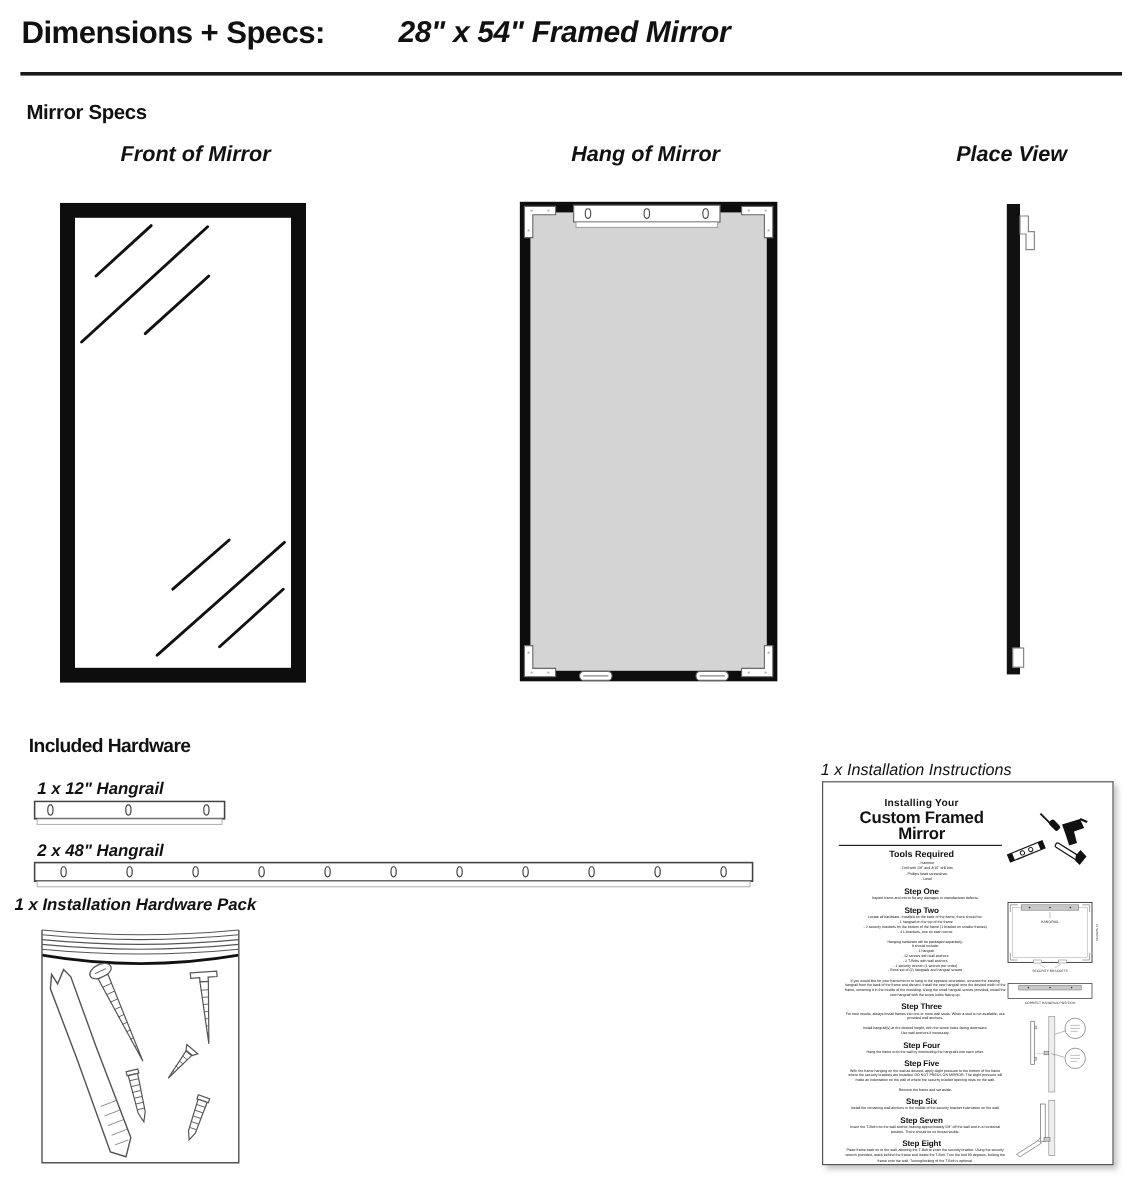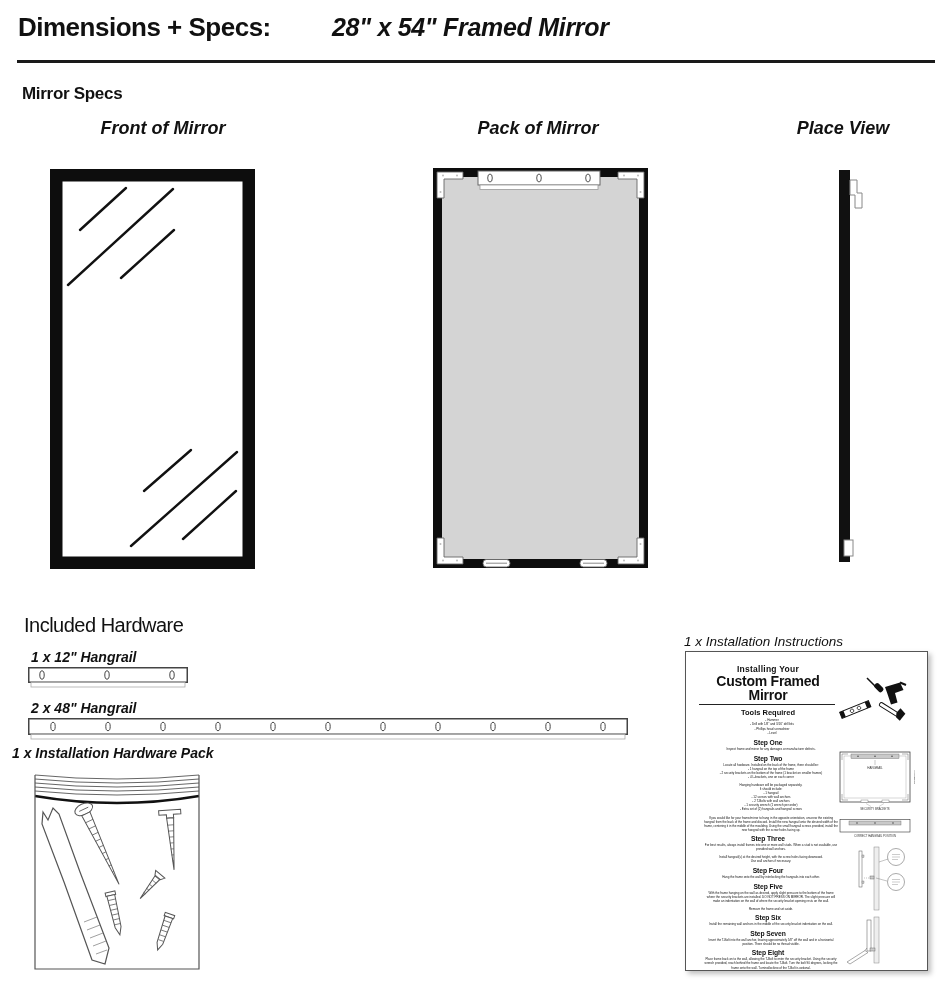--- a/index.html
+++ b/index.html
@@ -12,21 +12,21 @@
   .title-prefix{left:18px;top:12px;font-size:26px;font-weight:600;letter-spacing:-0.5px;}
   .title-product{left:332px;top:13px;font-size:25px;font-weight:700;font-style:italic;letter-spacing:-0.3px;}
   .header-rule{left:17px;top:60px;width:918px;height:2.5px;background:#1a1a1a;}
   
   .specs-heading{left:22px;top:84px;font-size:17px;font-weight:700;letter-spacing:-0.3px;}
   .view-label{top:118px;width:190px;text-align:center;font-size:18px;font-weight:700;font-style:italic;}
   .vl-front{left:68px;}
   .vl-back{left:443px;}
   .vl-side{left:748px;}
   
-  .hw-heading{left:24px;top:614px;font-size:20px;font-weight:400;letter-spacing:-0.5px;}
+  .hw-heading{left:24px;top:614px;font-size:16px;font-weight:700;letter-spacing:-0.5px;}
   .hw-item-label{font-size:14px;font-weight:700;font-style:italic;}
   .lbl-rail12{left:31px;top:649px;}
   .lbl-rail48{left:31px;top:700px;}
   .lbl-pack{left:12px;top:745px;}
   .lbl-instructions{left:684px;top:634px;font-size:13.5px;font-weight:400;font-style:italic;}
   
   .sheet{
     left:685px;top:651px;width:241px;height:318px;background:#fff;
     border:1.5px solid #555;box-shadow:3px 3px 5px rgba(0,0,0,0.25);overflow:hidden;text-align:center;
   }
@@ -48,21 +48,21 @@
 </style>
 </head>
 <body>
 
 <div class="abs title-prefix">Dimensions + Specs:</div>
 <div class="abs title-product">28" x 54" Framed Mirror</div>
 <div class="abs header-rule"></div>
 
 <div class="abs specs-heading">Mirror Specs</div>
 <div class="abs view-label vl-front">Front of Mirror</div>
-<div class="abs view-label vl-back">Pack of Mirror</div>
+<div class="abs view-label vl-back">Hang of Mirror</div>
 <div class="abs view-label vl-side">Place View</div>
 
 <svg class="abs" style="left:50px;top:169px;" width="205" height="400" viewBox="0 0 205 400">
   <rect x="0" y="0" width="205" height="400" fill="#0d0d0d"></rect>
   <rect x="12.5" y="12.5" width="180" height="375" fill="#ffffff"></rect>
   <g stroke="#111" stroke-width="2.4" stroke-linecap="round">
     <line x1="30" y1="61" x2="76" y2="19"></line>
     <line x1="18" y1="116" x2="123" y2="20"></line>
     <line x1="71" y1="109" x2="124" y2="61"></line>
     <line x1="94" y1="322" x2="141" y2="281"></line>

